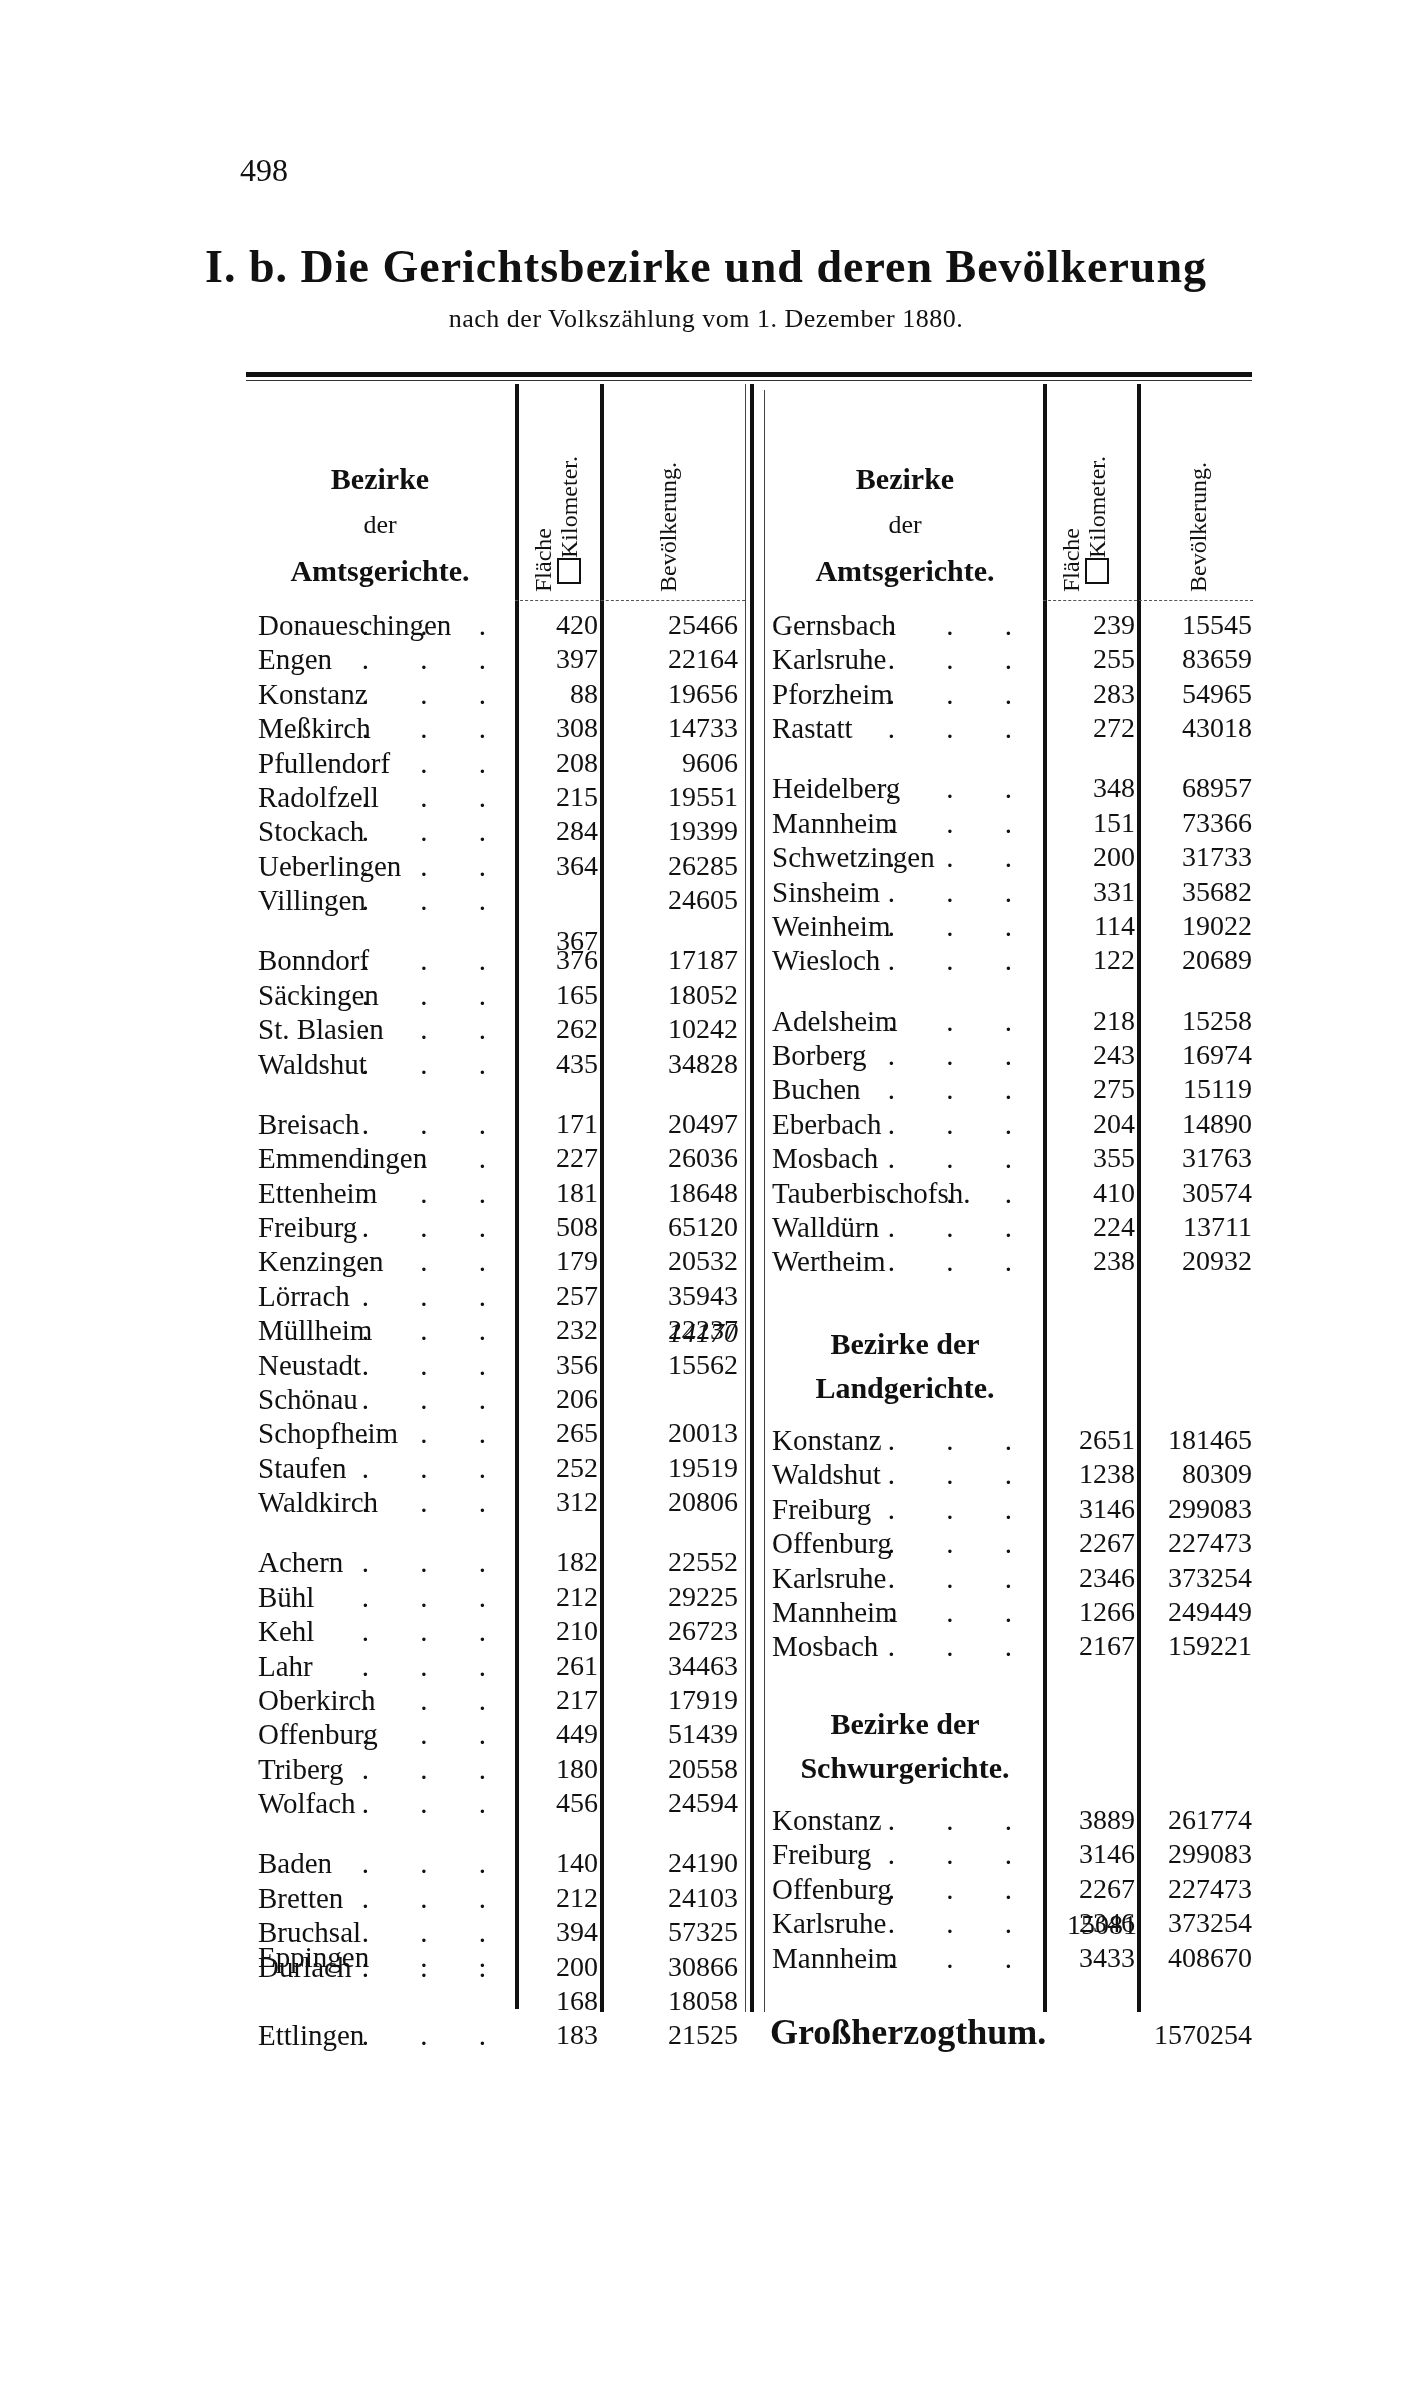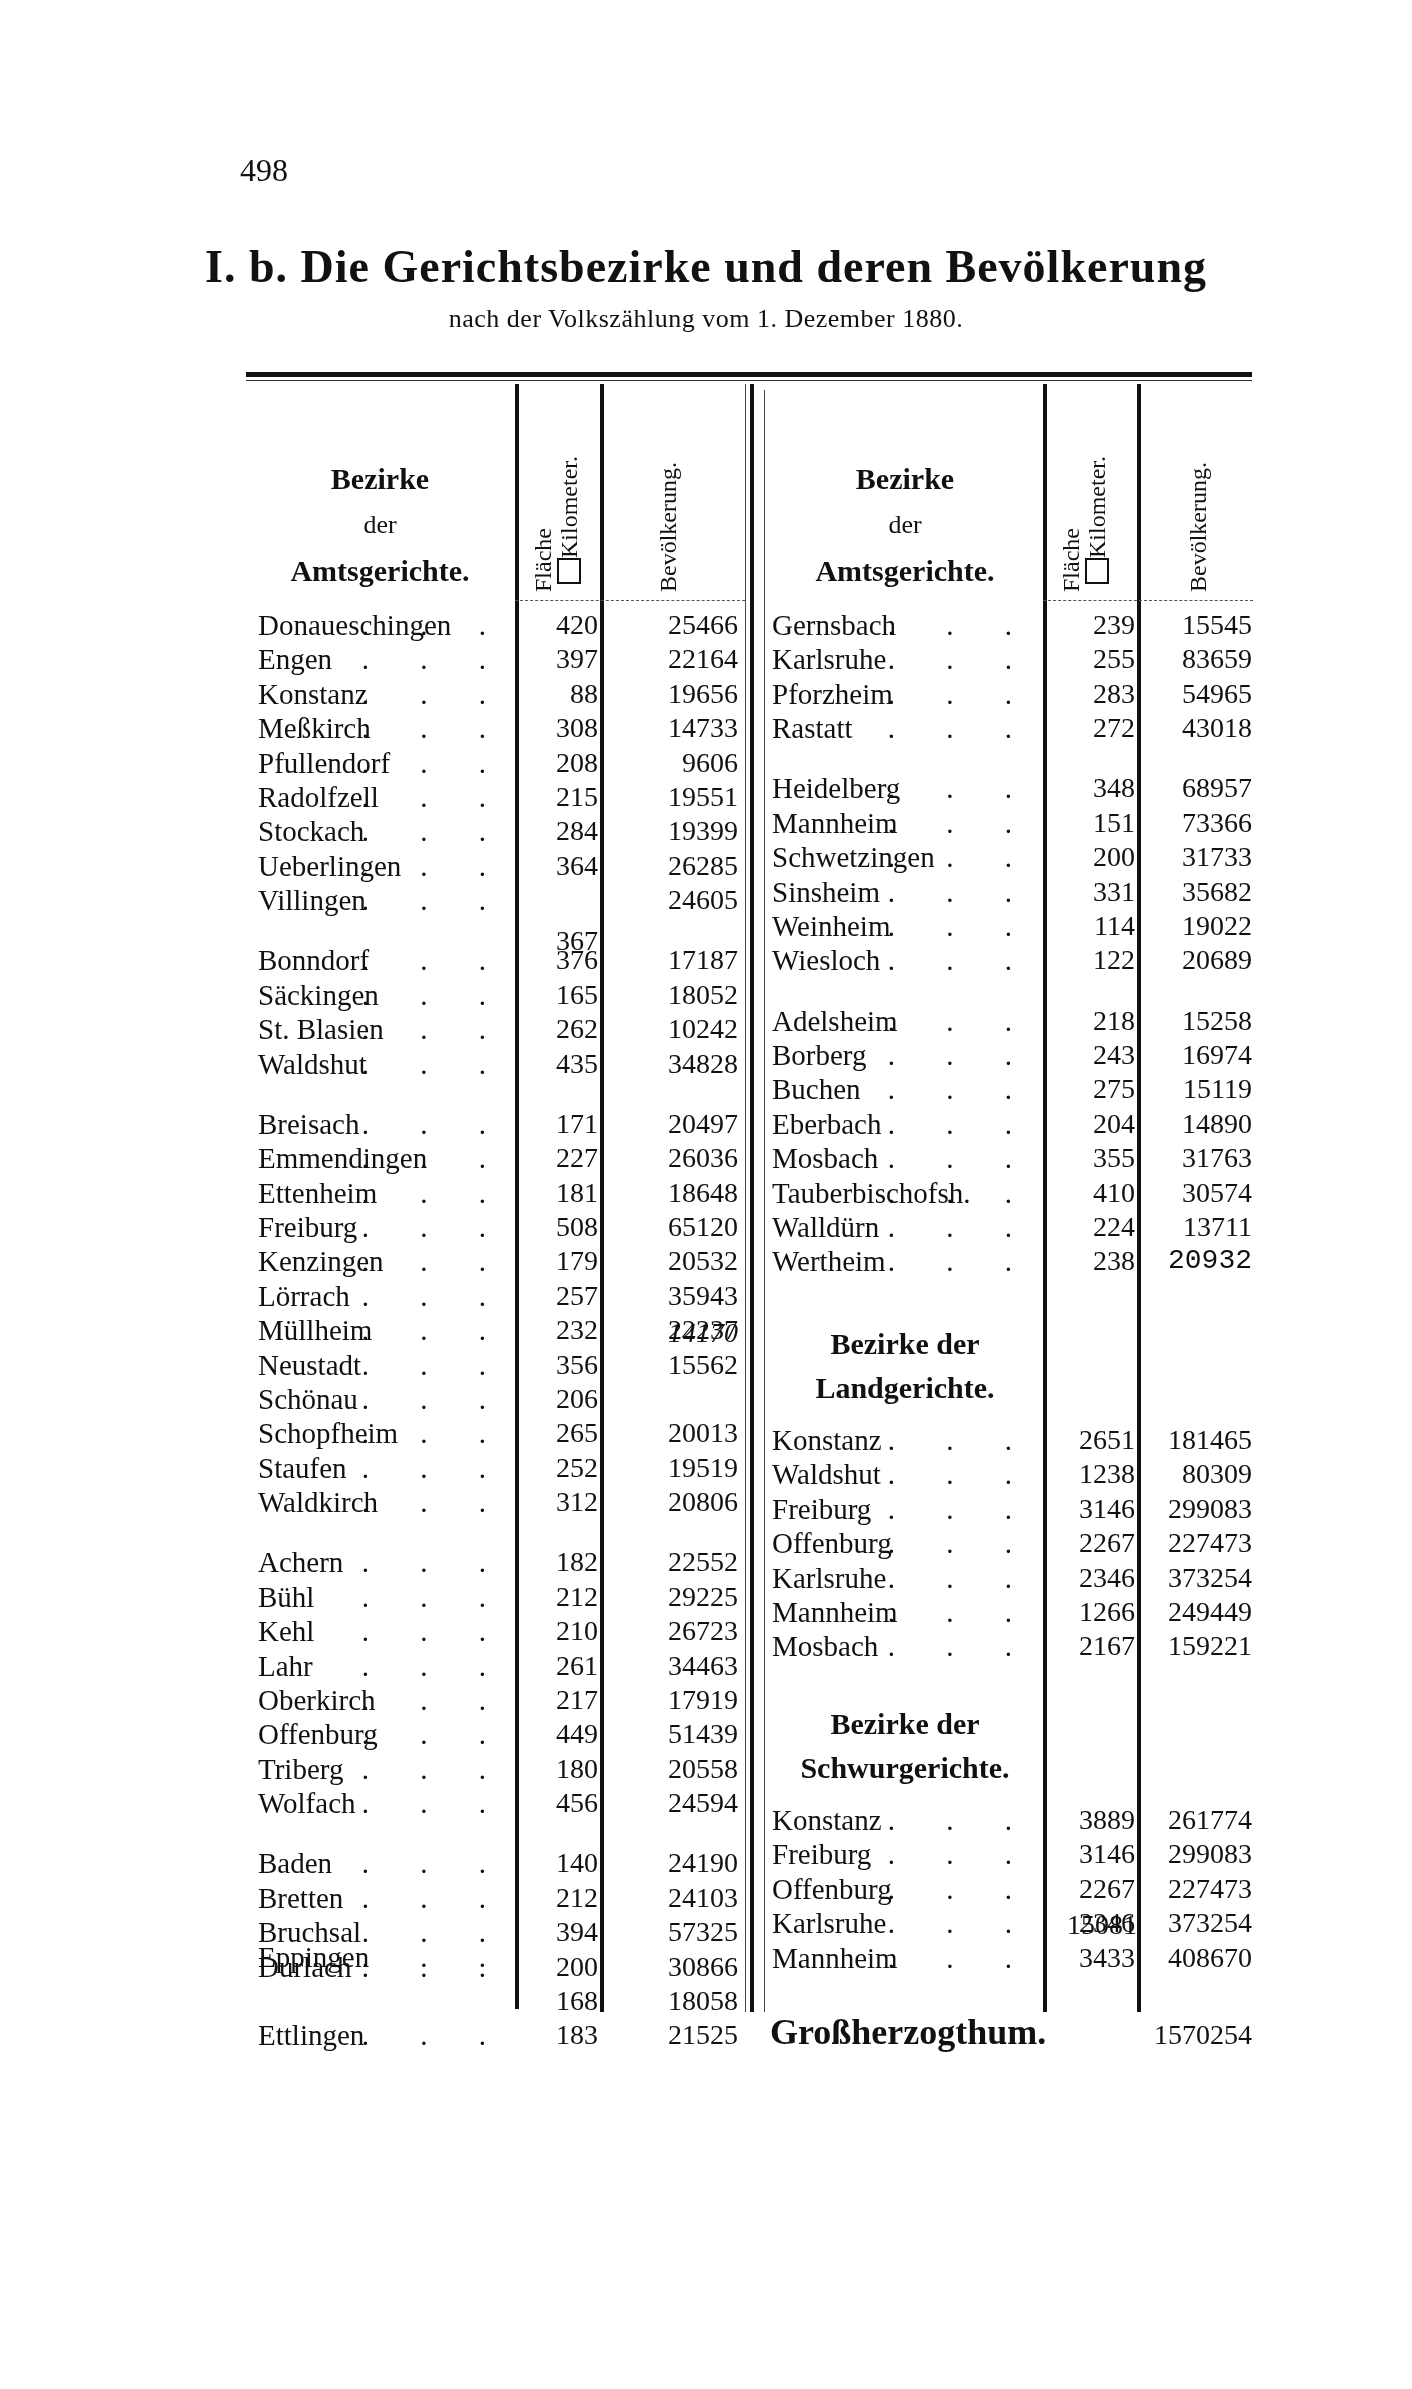--- a/index.html
+++ b/index.html
@@ -410,21 +410,21 @@
       <span class="name">Walldürn</span>
       <span class="dots">. . .</span>
     </div>
     <div class="num" style="left: 1015px; width: 120px; top: 1210px;">224</div>
     <div class="num" style="left: 1092px; width: 160px; top: 1210px;">13711</div>
     <div class="row" style="left: 772px; top: 1244.4px; width: 262px;">
       <span class="name">Wertheim</span>
       <span class="dots">. . .</span>
     </div>
     <div class="num" style="left: 1015px; width: 120px; top: 1244.4px;">238</div>
-    <div class="num" style="left: 1092px; width: 160px; top: 1244.4px; font-family: Liberation Mono, monospace;">20932</div>
+    <div class="num" style="left: 1092px; width: 160px; top: 1244.4px;">20932</div>
     <div class="sec-title" style="left: 770px; width: 270px; top: 1322px;">
       <div>Bezirke der</div>
       <div>Landgerichte.</div>
     </div>
     <div class="row" style="left: 772px; top: 1423px; width: 262px;">
       <span class="name">Konstanz</span>
       <span class="dots">. . .</span>
     </div>
     <div class="num" style="left: 1015px; width: 120px; top: 1423px;">2651</div>
     <div class="num" style="left: 1092px; width: 160px; top: 1423px;">181465</div>

